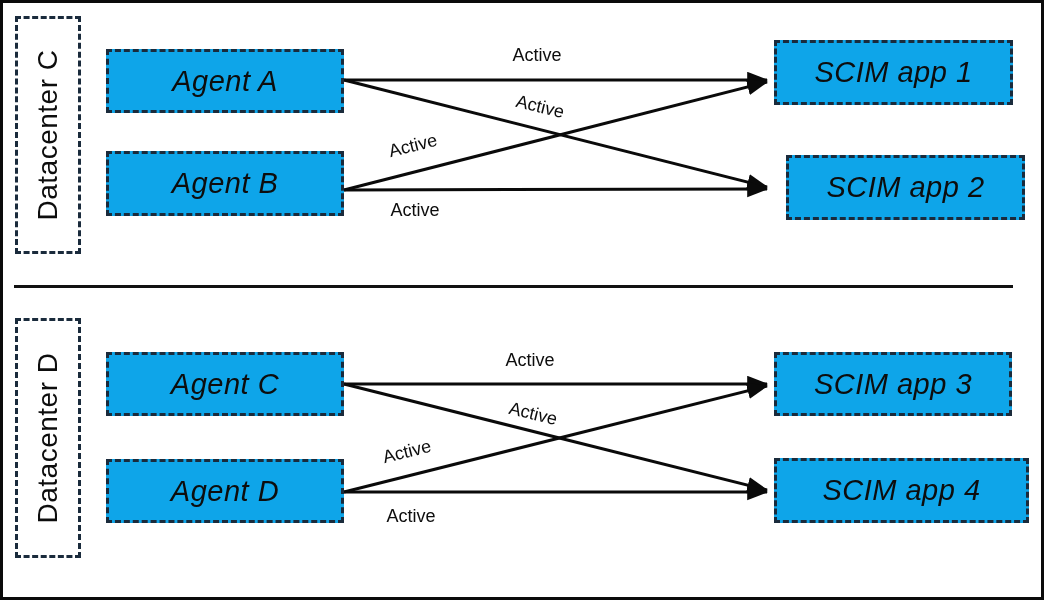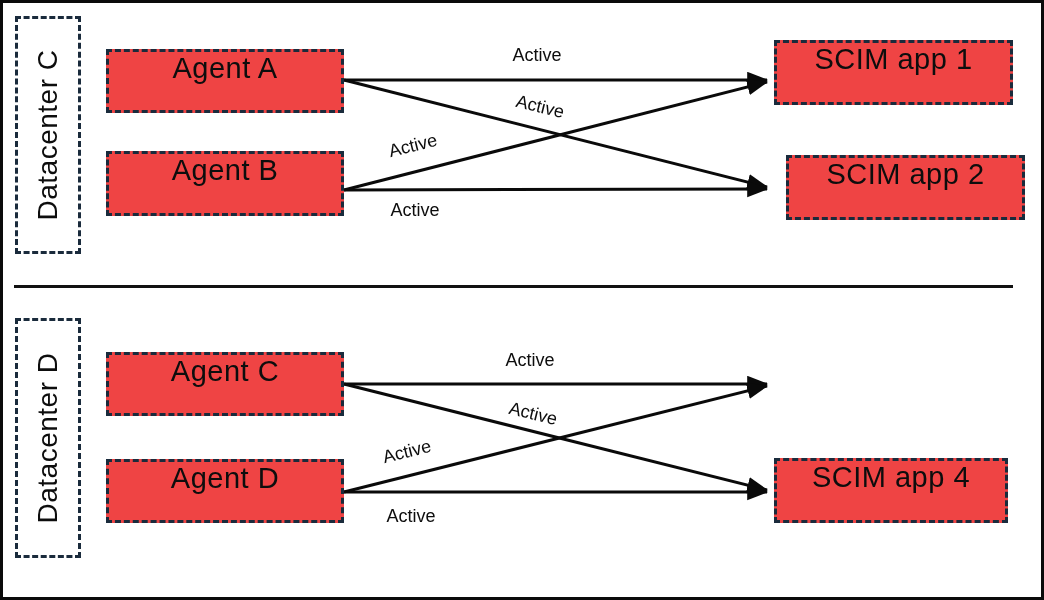--- a/index.html
+++ b/index.html
@@ -22,28 +22,29 @@
     left: 0;
     top: 0;
     width: 1044px;
     height: 600px;
     pointer-events: none;
   }
   .node {
     position: absolute;
     box-sizing: border-box;
     border: 3px dashed #1a2b3c;
-    background: #ef4444;
+    background: #0ea5e9;
     display: flex;
-    align-items: flex-start;
+    align-items: center;
     justify-content: center;
     color: #0d0d0d;
     font-size: 29px;
     letter-spacing: 0.5px;
     white-space: nowrap;
+    font-style: italic;
   }
   .dc-box {
     position: absolute;
     box-sizing: border-box;
     border: 3px dashed #1a2b3c;
     background: #ffffff;
   }
   .dc-label {
     position: absolute;
     left: 50%;
@@ -125,21 +126,24 @@
     <span class="dc-label">Datacenter D</span>
   </div>
 
   <div class="node" style="left:103px; top:456px; width:238px; height:64px;">
     <span>Agent D</span>
   </div>
   <div class="node" style="left:103px; top:349px; width:238px; height:64px;">
     <span>Agent C</span>
   </div>
 
-  <div class="node" style="left:771px; top:455px; width:234px; height:65px;">
+  <div class="node" style="left:771px; top:349px; width:238px; height:64px;">
+    <span>SCIM app 3</span>
+  </div>
+  <div class="node" style="left:771px; top:455px; width:255px; height:65px;">
     <span>SCIM app 4</span>
   </div>
 
   <div class="edge-label" style="left:527px; top:357px;">Active</div>
   <div class="edge-label tilt-down" style="left:530px; top:411px;">Active</div>
   <div class="edge-label tilt-up" style="left:404px; top:449px;">Active</div>
   <div class="edge-label" style="left:408px; top:513px;">Active</div>
 
 </div>
 

